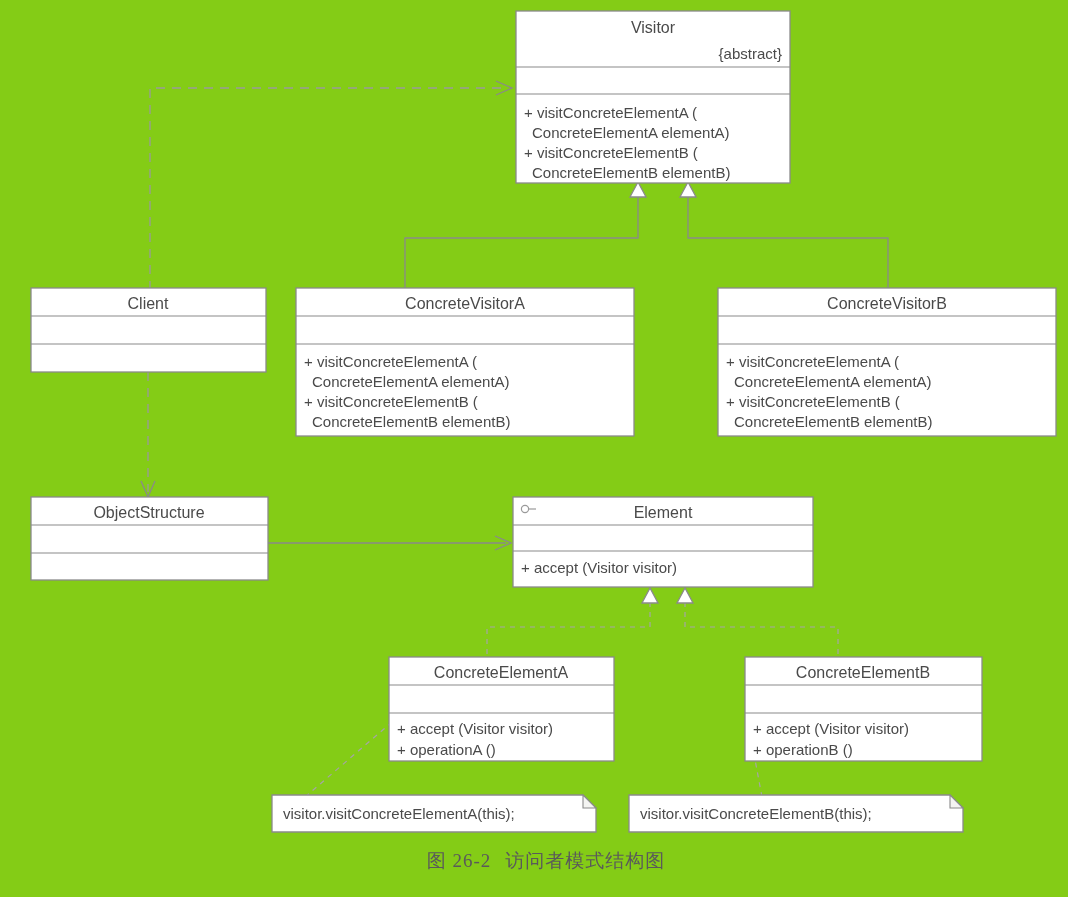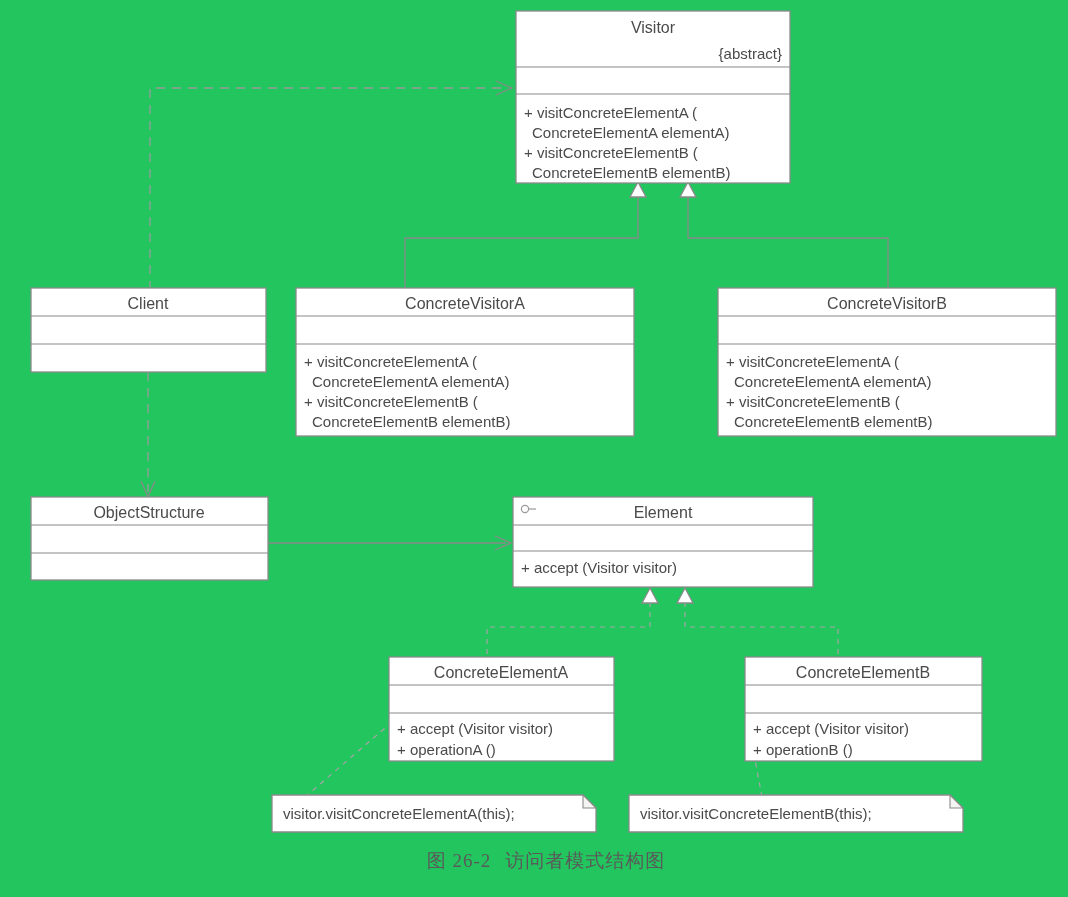--- a/index.html
+++ b/index.html
@@ -4,21 +4,21 @@
 <style>
   html, body {
     margin: 0;
     padding: 0;
     background: #ffffff;
   }
   #page {
     position: relative;
     width: 1068px;
     height: 897px;
-    background: #22c55e;
+    background: #84cc16;
     font-family: "Liberation Sans", sans-serif;
     overflow: hidden;
   }
   svg.diagram {
     position: absolute;
     left: 0;
     top: 0;
     width: 1068px;
     height: 897px;
   }

